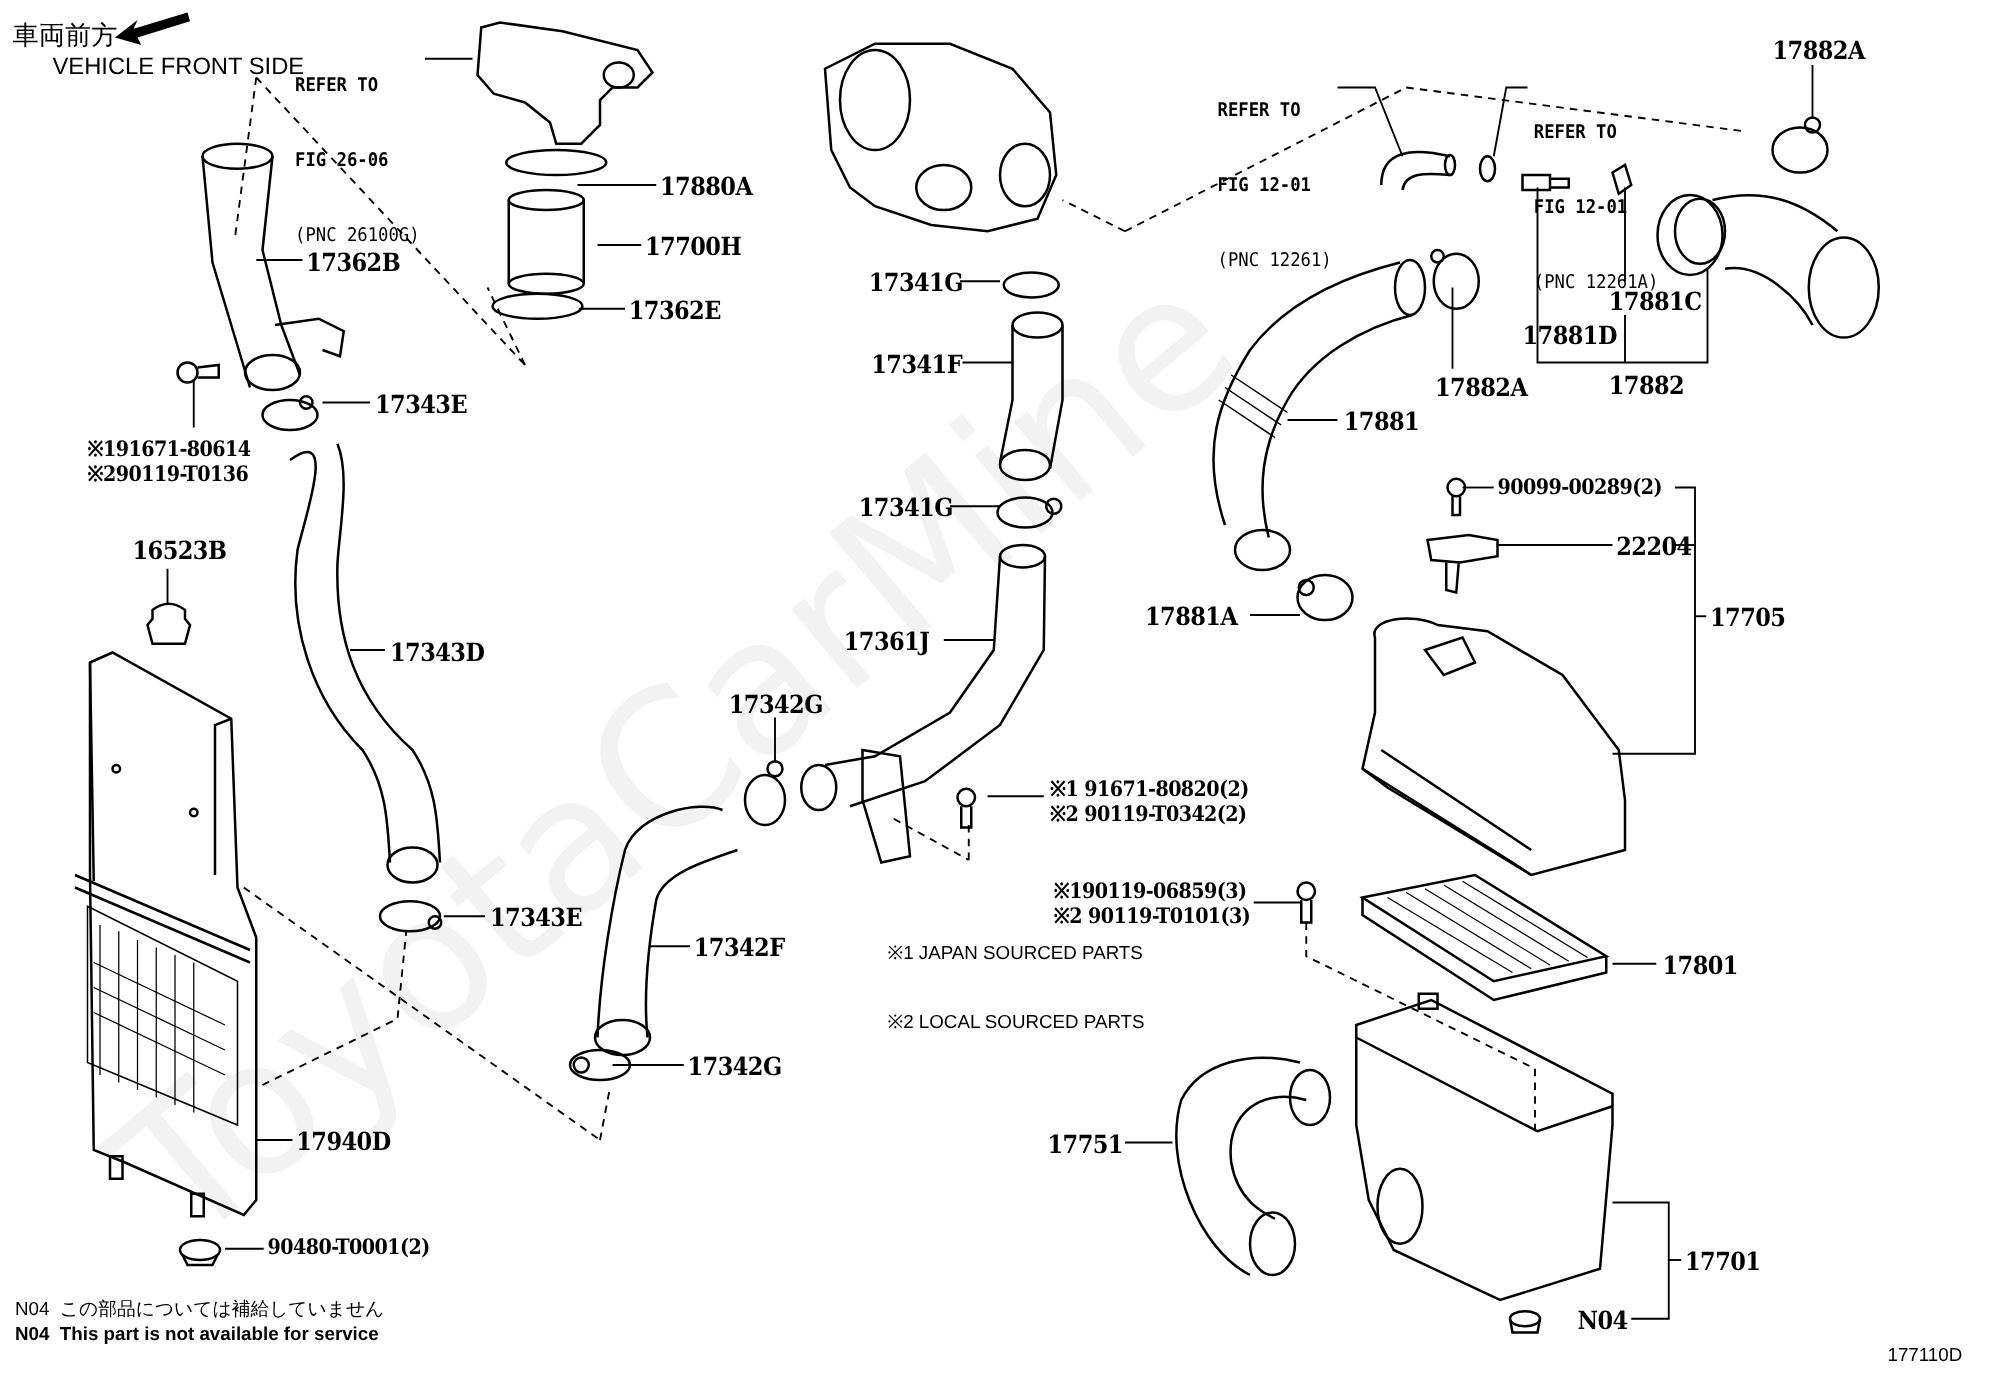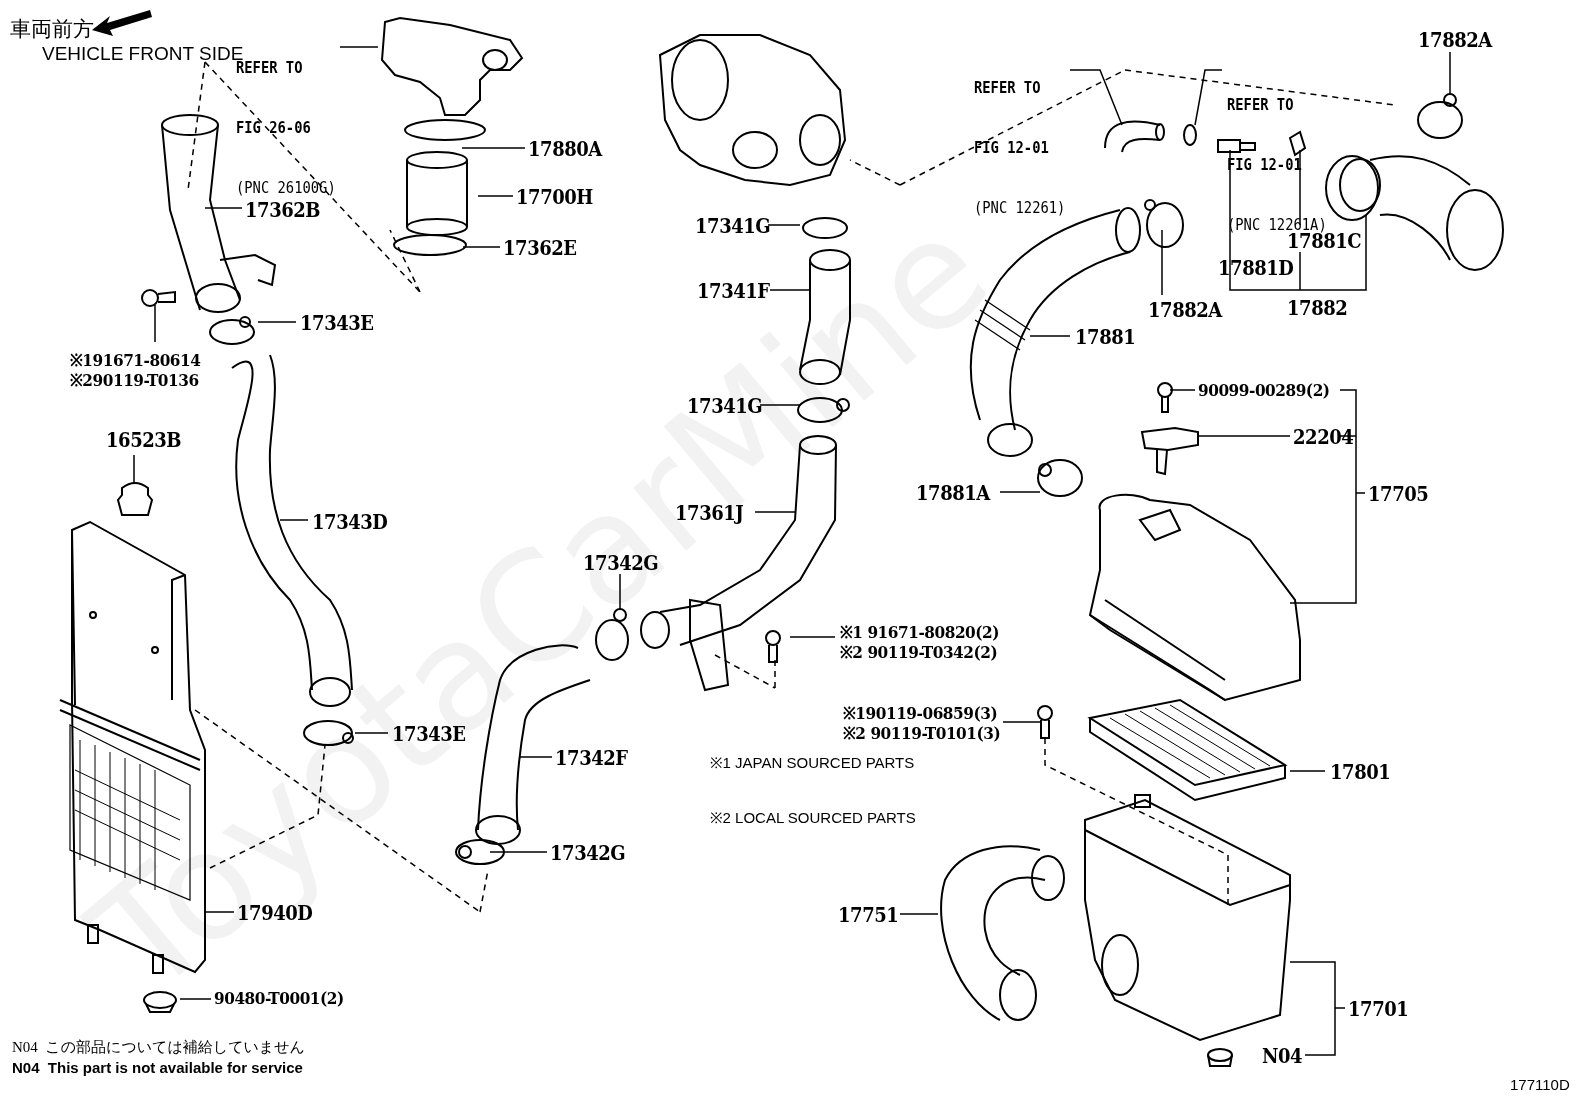--- a/index.html
+++ b/index.html
@@ -321,17 +321,17 @@
     <div>※2 90119-T0342(2)</div>
   </div>
   <div class="lbl lines" style="left:843px;top:703px;font-size:17px;">
     <div>※190119-06859(3)</div>
     <div>※2 90119-T0101(3)</div>
   </div>
 
   <div class="sans" style="left:710px;top:755px;font-size:15px;">※1 JAPAN SOURCED PARTS</div>
   <div class="sans" style="left:710px;top:810px;font-size:15px;">※2 LOCAL SOURCED PARTS</div>
 
-  <div class="sans" style="left:12px;top:1040px;font-size:15px;white-space:pre;font-family:Liberation Serif, serif;">N04  この部品については補給していません</div>
+  <div class="sans" style="left:12px;top:1040px;font-size:15px;white-space:pre;">N04  この部品については補給していません</div>
   <div class="sans" style="left:12px;top:1060px;font-size:15px;white-space:pre;font-weight:bold;">N04  This part is not available for service</div>
 
   <div class="sans" style="left:1510px;top:1077px;font-size:15px;">177110D</div>
 </div>
 
 </body></html>

